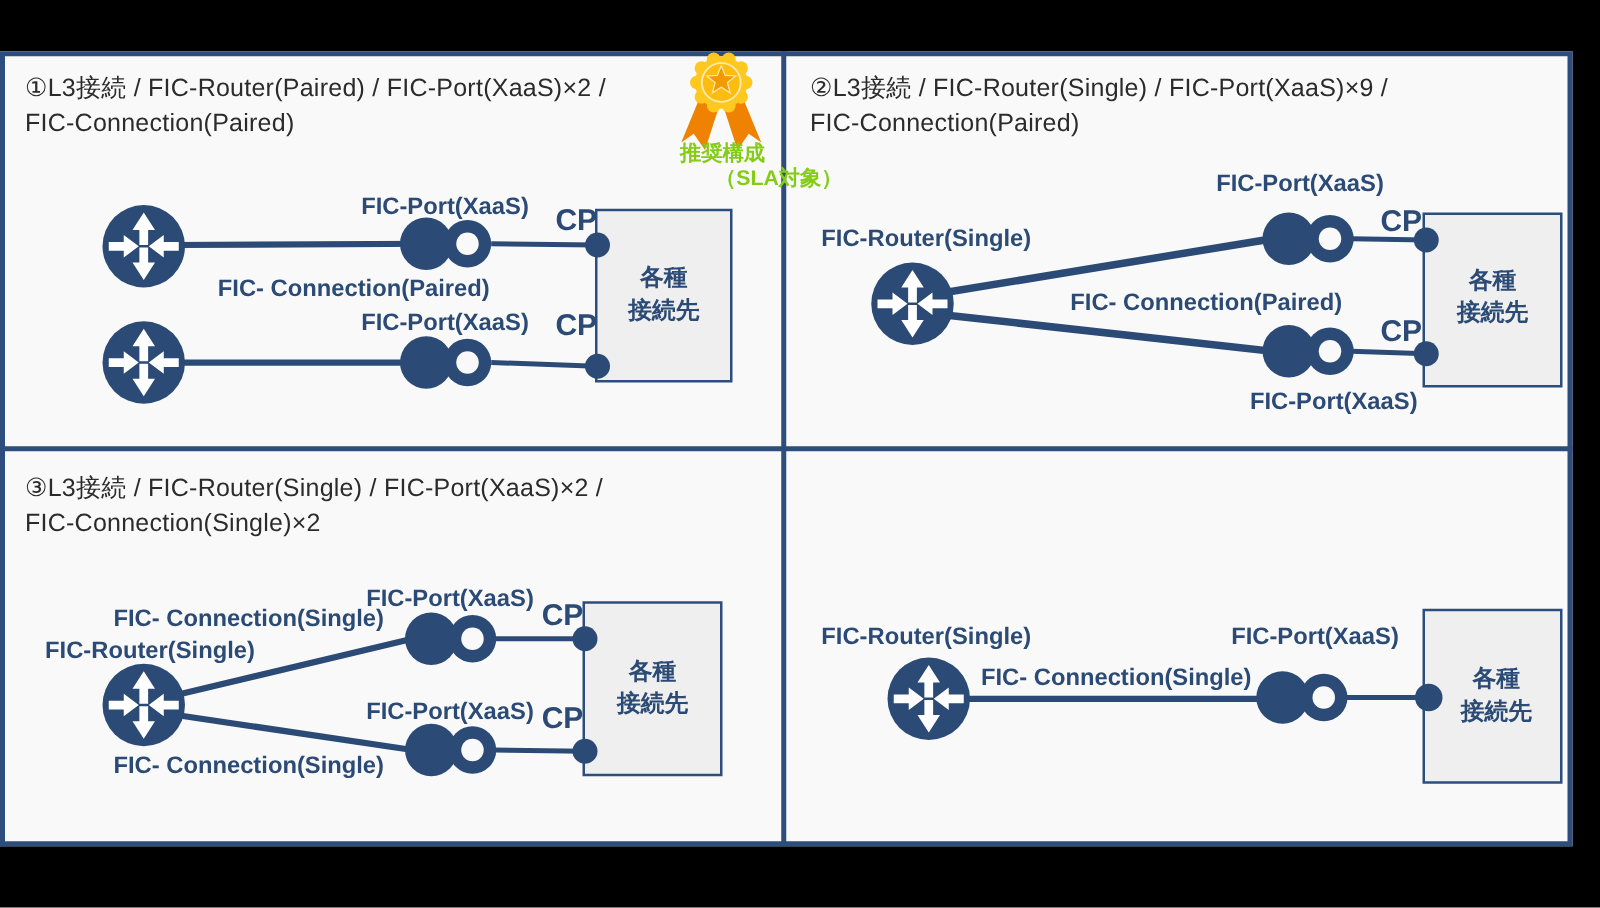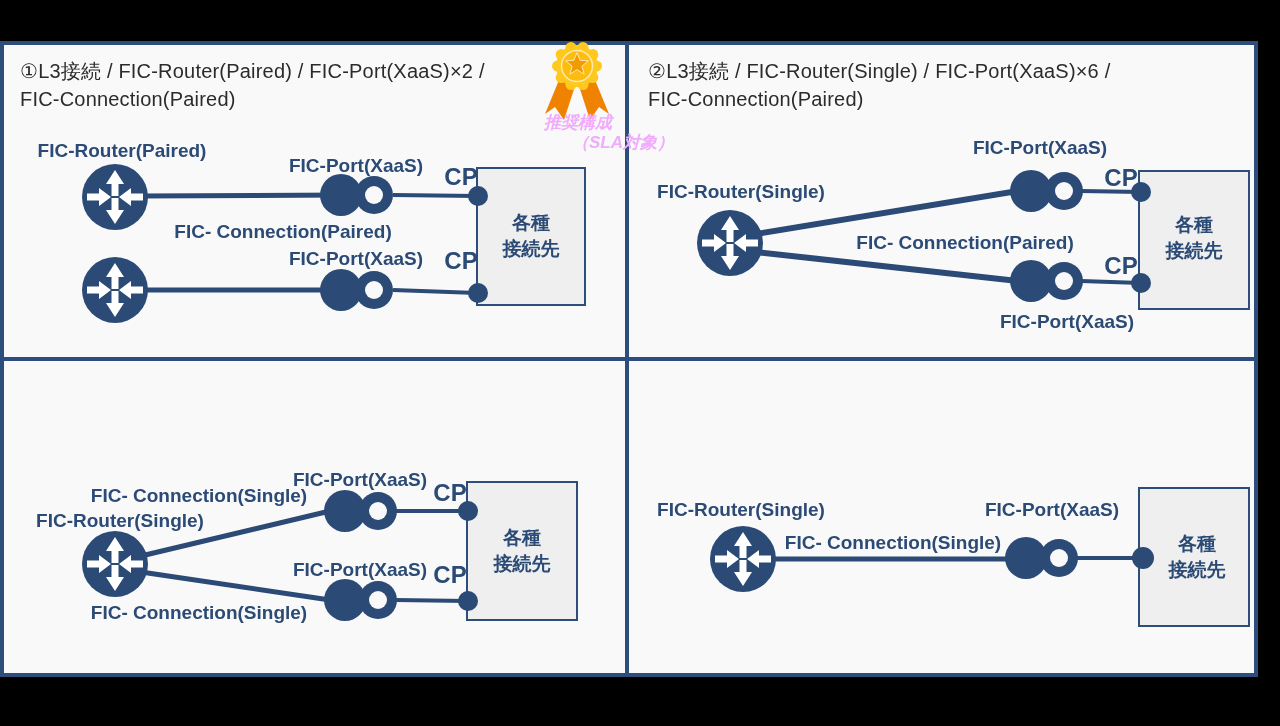--- a/index.html
+++ b/index.html
@@ -20,21 +20,21 @@
     width:560px; letter-spacing:0.2px;
   }
   .lbl {
     position:absolute; transform:translate(-50%,-50%);
     font-weight:bold; color:#2b4a75; font-size:19px; white-space:nowrap;
   }
   .cp { font-size:24px; }
   .dest { text-align:center; line-height:26px; white-space:pre-line; }
   .badge-txt {
     position:absolute; transform:translateX(-50%);
-    color:#f0abfc; font-weight:bold; font-size:17px; white-space:nowrap;font-style:italic;
+    color:#84cc16; font-weight:bold; font-size:17px; white-space:nowrap;
   }
   .navy { fill:#2b4a75; }
   .ln  { stroke:#2b4a75; stroke-width:5; fill:none; }
   .ln2 { stroke:#2b4a75; stroke-width:4; fill:none; }
   .ln3 { stroke:#2b4a75; stroke-width:6; fill:none; }
   .box { fill:#efefef; stroke:#2d4d7c; stroke-width:2; }
 </style>
 </head>
 <body>
 
@@ -117,43 +117,44 @@
           <circle cx="592.8" cy="54.5" r="5.5"></circle>
         <circle cx="577" cy="66" r="21"></circle>
       </g>
       <circle cx="577" cy="66" r="15.5" fill="#fdbd0f" stroke="#ffe9b0" stroke-width="1.5"></circle>
       <polygon fill="#f29b00" stroke="#ffe9b0" stroke-width="1" points="577,52.5 580.1,60.3 588.4,60.8 581.9,66.1 584.1,74.2 577,69.7 569.9,74.2 572.1,66.1 565.6,60.8 573.9,60.3"></polygon>
     </g>
   </svg>
 
   <div class="txt title" style="left:20px; top:57px;">①L3接続 / FIC-Router(Paired) / FIC-Port(XaaS)×2 /
 FIC-Connection(Paired)</div>
-  <div class="lbl" style="left:122px; top:151px;">FIC-Router(Paired)</div>
   <div class="lbl" style="left:356px; top:166px;">FIC-Port(XaaS)</div>
   <div class="lbl cp" style="left:461px; top:177px;">CP</div>
   <div class="lbl" style="left:283px; top:232px;">FIC- Connection(Paired)</div>
   <div class="lbl" style="left:356px; top:259px;">FIC-Port(XaaS)</div>
   <div class="lbl cp" style="left:461px; top:261px;">CP</div>
   <div class="lbl dest" style="left:531px; top:236px;">各種
 接続先</div>
 
   <div class="badge-txt" style="left:578px; top:111px;">推奨構成</div>
   <div class="badge-txt" style="left:578px; top:131px;margin-left:45px;">（SLA対象）</div>
 
-  <div class="txt title" style="left:648px; top:57px;">②L3接続 / FIC-Router(Single) / FIC-Port(XaaS)×6 /
+  <div class="txt title" style="left:648px; top:57px;">②L3接続 / FIC-Router(Single) / FIC-Port(XaaS)×9 /
 FIC-Connection(Paired)</div>
   <div class="lbl" style="left:1040px; top:148px;">FIC-Port(XaaS)</div>
   <div class="lbl" style="left:741px; top:192px;">FIC-Router(Single)</div>
   <div class="lbl cp" style="left:1121px; top:178px;">CP</div>
   <div class="lbl" style="left:965px; top:243px;">FIC- Connection(Paired)</div>
   <div class="lbl cp" style="left:1121px; top:266px;">CP</div>
   <div class="lbl dest" style="left:1194px; top:238px;">各種
 接続先</div>
   <div class="lbl" style="left:1067px; top:322px;">FIC-Port(XaaS)</div>
 
+  <div class="txt title" style="left:20px; top:377px;">③L3接続 / FIC-Router(Single) / FIC-Port(XaaS)×2 /
+FIC-Connection(Single)×2</div>
   <div class="lbl" style="left:199px; top:496px;">FIC- Connection(Single)</div>
   <div class="lbl" style="left:120px; top:521px;">FIC-Router(Single)</div>
   <div class="lbl" style="left:360px; top:480px;">FIC-Port(XaaS)</div>
   <div class="lbl cp" style="left:450px; top:493px;">CP</div>
   <div class="lbl dest" style="left:522px; top:551px;">各種
 接続先</div>
   <div class="lbl" style="left:360px; top:570px;">FIC-Port(XaaS)</div>
   <div class="lbl cp" style="left:450px; top:575px;">CP</div>
   <div class="lbl" style="left:199px; top:613px;">FIC- Connection(Single)</div>
 

